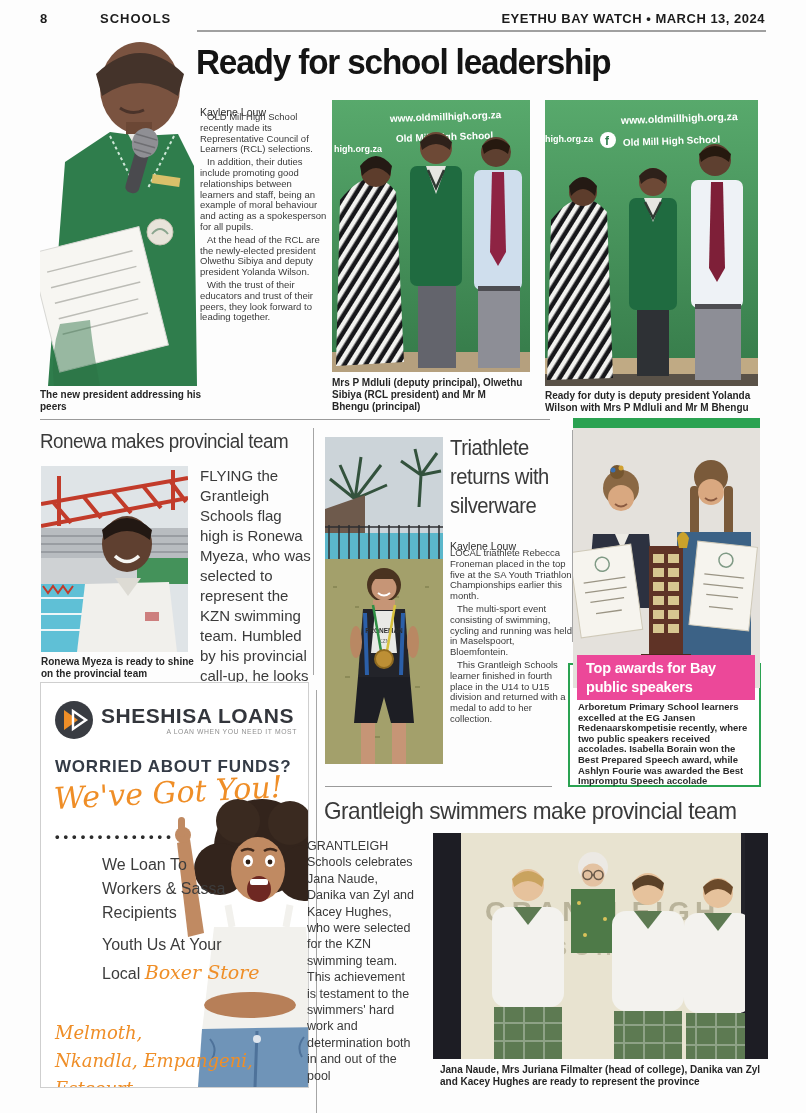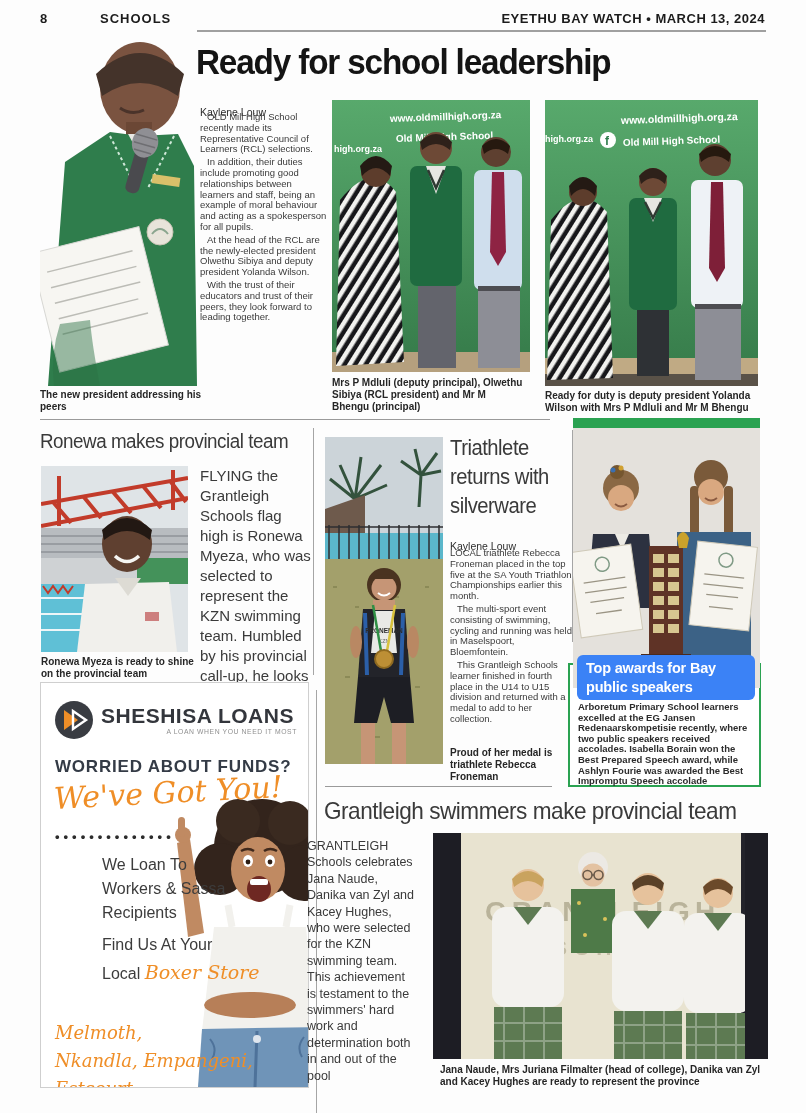--- a/index.html
+++ b/index.html
@@ -15,22 +15,22 @@
                   transform:scaleX(.94);transform-origin:left top;}
   .byline{font-size:10.5px;color:#2e2e2e;margin-top:12px;}
   .body-sm{font-size:9.5px;line-height:10.8px;color:#3a3a3a;}
   .body-sm p{margin:0 0 2px 0;text-indent:7px;}
   .body-lead{font-size:15px;line-height:20px;color:#3a3a3a;}
   .body-md{font-size:12.5px;line-height:16.4px;color:#3a3a3a;}
   .caption{font-size:10px;line-height:12.2px;font-weight:bold;color:#262626;}
   .photo{overflow:hidden;}
   .photo svg{display:block;}
   .green-bar{background:#2aa251;}
-  .awards-band{background:#3b82f6;color:#fff;font-weight:bold;font-size:14.5px;
-               line-height:18.5px;padding:4px 9px;letter-spacing:-.2px;border-radius:6px;}
+  .awards-band{background:#ec4899;color:#fff;font-weight:bold;font-size:14.5px;
+               line-height:18.5px;padding:4px 9px;letter-spacing:-.2px;}
   .awards-box{border:2px solid #2aa251;background:#fff;}
   .awards-body{font-size:9.5px;line-height:10.6px;font-weight:bold;color:#2c2c2c;}
   .ad{border:1px solid #cfcfcf;background:#ffffff;overflow:hidden;}
   .ad-brand{font-size:21px;font-weight:bold;color:#33363c;letter-spacing:.5px;}
   .ad-tagline{font-size:6.8px;color:#8f8f8f;letter-spacing:.6px;text-align:right;}
   .ad-worried{font-size:17px;font-weight:bold;color:#343b46;letter-spacing:.8px;}
   .ad-script{font-family:"DejaVu Serif",serif;font-style:italic;font-size:30px;
              color:#ef8e27;transform:rotate(-3deg);transform-origin:left top;}
   .ad-dots{font-size:13px;font-weight:bold;color:#2c2c2c;letter-spacing:4px;}
   .ad-line{font-size:16px;color:#3c3c3c;line-height:24px;margin-left:47px;}
@@ -229,21 +229,20 @@
       <ellipse cx="88" cy="205" rx="6" ry="16" fill="#b98863"></ellipse>
     </svg>
   </div>
   <div class="abs headline-light" style="left:450px;top:434px;width:126px;font-size:21.5px;line-height:29px;">Triathlete returns with silverware</div>
   <div class="abs byline" style="left:450px;top:528px;">Kaylene Louw</div>
   <div class="abs body-sm" style="left:450px;top:548px;width:123px;">
     <p style="text-indent:0;">LOCAL triathlete Rebecca Froneman placed in the top five at the SA Youth Triathlon Championships earlier this month.</p>
     <p>The multi-sport event consisting of swimming, cycling and running was held in Maselspoort, Bloemfontein.</p>
     <p>This Grantleigh Schools learner finished in fourth place in the U14 to U15 division and returned with a medal to add to her collection.</p>
   </div>
-  <div class="abs caption" style="left:450px;top:747px;width:122px;">Proud of her medal is triathlete Rebecca Froneman</div>
   <div class="abs rule-v" style="left:572px;top:430px;height:212px;"></div>
 
   <div class="abs awards-box" style="left:568px;top:663px;width:189px;height:120px;z-index:1;"></div>
   <div class="abs green-bar" style="left:573px;top:418px;width:187px;height:10px;z-index:2;"></div>
   <div class="abs photo" style="left:573px;top:428px;width:187px;height:260px;z-index:2;">
     <svg width="187" height="260" viewBox="0 0 187 260">
       <rect width="187" height="260" fill="#e9e7e3"></rect>
       <rect width="187" height="260" fill="#ddd9d2" opacity=".4"></rect>
       <circle cx="48" cy="60" r="18" fill="#8a6844"></circle>
       <circle cx="44" cy="44" r="7" fill="#75562f"></circle>
@@ -330,21 +329,21 @@
     <div class="abs ad-tagline" style="left:60px;top:45px;width:196px;">A LOAN WHEN YOU NEED IT MOST</div>
     <div class="abs ad-worried" style="left:14px;top:74px;">WORRIED ABOUT FUNDS?</div>
     <div class="abs ad-script" style="left:12px;top:98px;">We've Got You!</div>
     <div class="abs ad-dots" style="left:14px;top:146px;">••••••••••••••</div>
     <div class="abs" style="left:14px;top:170px;">
       <div class="ad-line">We Loan To</div>
       <div class="ad-line">Workers &amp; Sassa</div>
       <div class="ad-line">Recipients</div>
     </div>
     <div class="abs" style="left:14px;top:250px;">
-      <div class="ad-line">Find Us At Your</div>
+      <div class="ad-line">Youth Us At Your</div>
       <div class="ad-line" style="line-height:30px;"><span>Local </span><span class="ad-store">Boxer Store</span></div>
     </div>
     <div class="abs" style="left:14px;top:336px;">
       <div class="ad-area">Melmoth,</div>
       <div class="ad-area">Nkandla, Empangeni, Estcourt</div>
 
     </div>
   </div>
   <div class="abs rule-v" style="left:316px;top:690px;height:423px;"></div>
 

